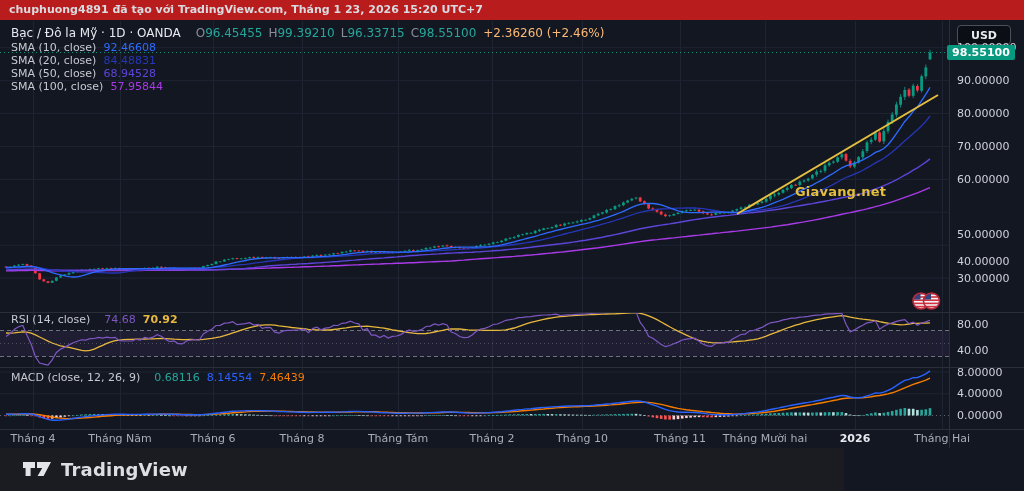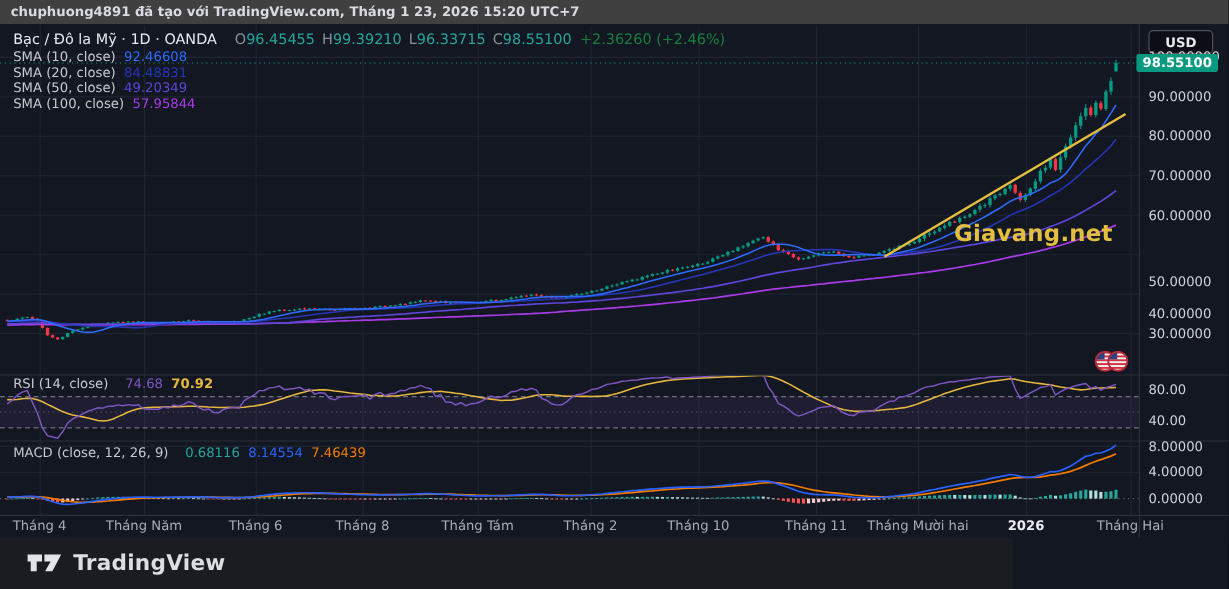--- a/index.html
+++ b/index.html
@@ -1,38 +1,38 @@
 <!DOCTYPE html>
 <html><head>
 <meta charset="utf-8">
 <style>
   html,body{margin:0;padding:0;background:#000;}
   #app{position:relative;width:1024px;height:491px;overflow:hidden;
        font-family:"DejaVu Sans","Liberation Sans",sans-serif;
        background:#131722;-webkit-font-smoothing:antialiased;}
-  #topbar{position:absolute;left:0;top:0;width:1024px;height:20px;background:#404040;
+  #topbar{position:absolute;left:0;top:0;width:1024px;height:20px;background:#b91c1c;
           color:#d9dbe0;font-size:11px;font-weight:700;line-height:20px;padding-left:9px;
           box-sizing:border-box;white-space:nowrap;}
   #chart-svg{position:absolute;left:0;top:0;width:1024px;height:491px;}
   .legend{position:absolute;white-space:nowrap;font-size:11px;color:#c9ccd4;}
   #symbol-row{left:11px;top:27px;font-size:12px;height:13px;line-height:13px;}
   #symbol-title{color:#e6e9ef;margin-right:9px;}
   .ohlc-key{color:#8b8f9b;margin-left:6px;}
   .ohlc-val{color:#26a69a;}
-  #symbol-change{color:#15803d;margin-left:7px;margin-top:18px;}
+  #symbol-change{color:#fdba74;margin-left:7px;margin-top:18px;}
   #sma-rows{left:11px;top:41px;}
   .sma-row{height:13px;line-height:13px;}
   .sma-label{color:#c6c9d0;margin-right:7px;}
   #rsi-legend{left:11px;top:313px;height:13px;line-height:13px;}
   #macd-legend{left:11px;top:371px;height:13px;line-height:13px;}
   .ind-val{margin-left:7px;font-weight:400;}
   #usd-button{position:absolute;left:957px;top:25px;width:54px;height:20px;background:#0b0e15;
               border:1px solid #4c5059;border-radius:4px;color:#e8eaed;font-size:11px;font-weight:600;
               text-align:center;line-height:20px;box-sizing:border-box;cursor:pointer;}
-  #watermark{position:absolute;left:795px;top:184px;width:120px;font-size:19px;font-weight:700;
+  #watermark{position:absolute;left:795px;top:184px;width:120px;font-size:13px;font-weight:700;
              color:#e4bf3f;letter-spacing:.2px;}
   .tick{position:absolute;left:957px;font-size:11px;color:#cfd2da;height:13px;line-height:13px;}
   #price-label{position:absolute;left:947px;top:45px;width:68px;height:15px;background:#089981;
                color:#fff;font-size:11px;font-weight:700;text-align:center;line-height:15px;border-radius:2px;}
   .time-label{position:absolute;top:432px;width:90px;margin-left:-45px;text-align:center;
               font-size:11px;color:#a8adb8;height:14px;line-height:14px;}
   .time-label.em{color:#e9ebf0;font-weight:700;}
   #bottombar{position:absolute;left:0;top:448px;width:844px;height:43px;background:#1b1c21;
              display:flex;align-items:center;padding-left:22px;box-sizing:border-box;}
   #logo-text{color:#dcdee2;font-size:18px;font-weight:700;margin-left:9px;letter-spacing:.2px;}
@@ -802,21 +802,21 @@
   <div id="topbar">
     <span>chuphuong4891 đã tạo với TradingView.com, Tháng 1 23, 2026 15:20 UTC+7</span>
   </div>
 
   <div id="symbol-row" class="legend">
     <span id="symbol-title">Bạc / Đô la Mỹ · 1D · OANDA</span><span id="ohlc-spans"><span class="ohlc-key">O</span><span class="ohlc-val">96.45455</span><span class="ohlc-key">H</span><span class="ohlc-val">99.39210</span><span class="ohlc-key">L</span><span class="ohlc-val">96.33715</span><span class="ohlc-key">C</span><span class="ohlc-val">98.55100</span></span><span id="symbol-change">+2.36260 (+2.46%)</span>
   </div>
   <div id="sma-rows" class="legend">
       <div class="sma-row"><span class="sma-label">SMA (10, close)</span><span style="color: rgb(46, 107, 255);">92.46608</span></div>
       <div class="sma-row"><span class="sma-label">SMA (20, close)</span><span style="color: rgb(38, 54, 184);">84.48831</span></div>
-      <div class="sma-row"><span class="sma-label">SMA (50, close)</span><span style="color: rgb(93, 69, 217);">49.20349</span></div>
+      <div class="sma-row"><span class="sma-label">SMA (50, close)</span><span style="color: rgb(93, 69, 217);">68.94528</span></div>
       <div class="sma-row"><span class="sma-label">SMA (100, close)</span><span style="color: rgb(169, 58, 232);">57.95844</span></div>
     </div>
 
   <div id="rsi-legend" class="legend">
     <span class="sma-label">RSI (14, close)</span><span id="rsi-values"><span class="ind-val" style="color: rgb(126, 87, 194);">74.68</span><span class="ind-val" style="color: rgb(232, 184, 62); font-weight: 700;">70.92</span></span>
   </div>
   <div id="macd-legend" class="legend">
     <span class="sma-label">MACD (close, 12, 26, 9)</span><span id="macd-values"><span class="ind-val" style="color: rgb(38, 166, 154);">0.68116</span><span class="ind-val" style="color: rgb(41, 98, 255);">8.14554</span><span class="ind-val" style="color: rgb(245, 124, 0);">7.46439</span></span>
   </div>
 

